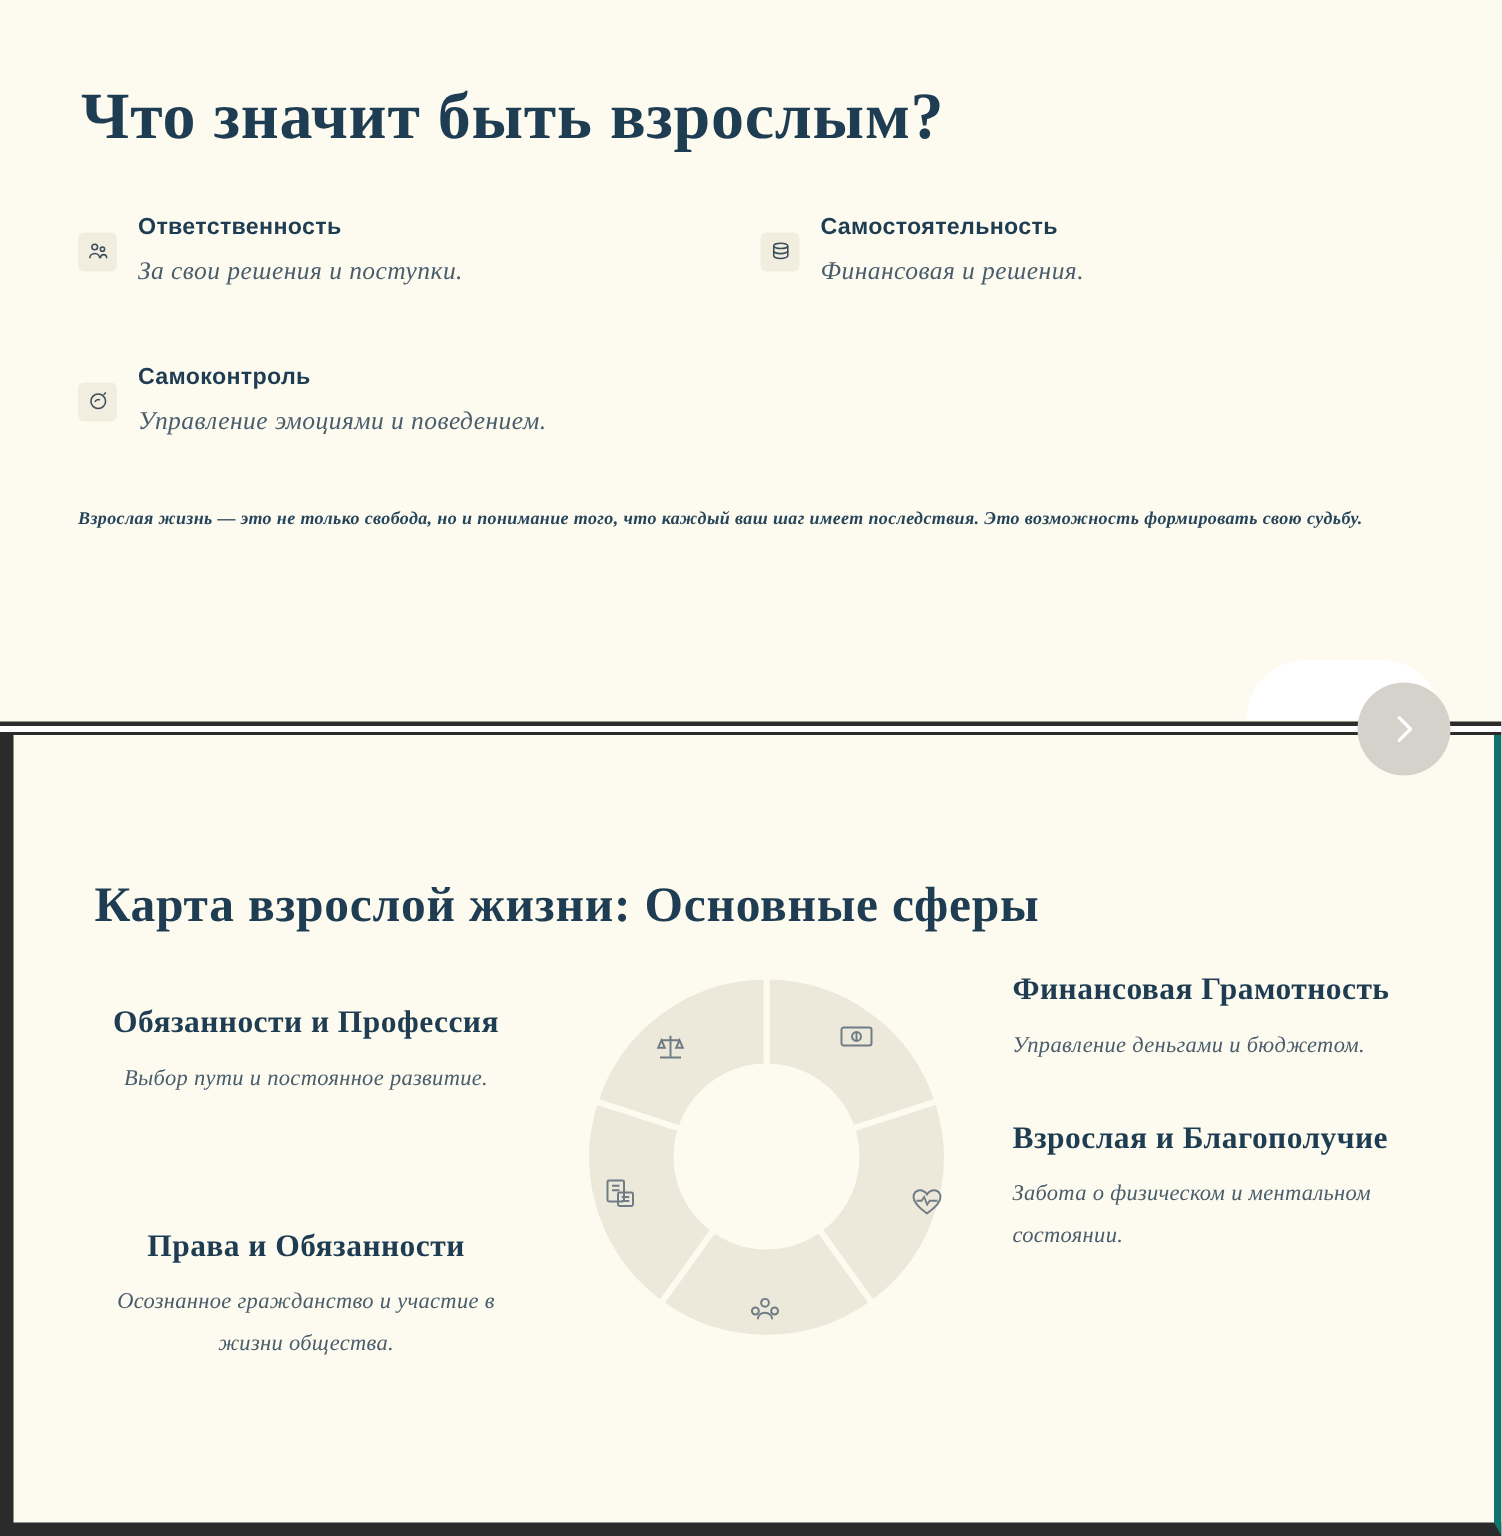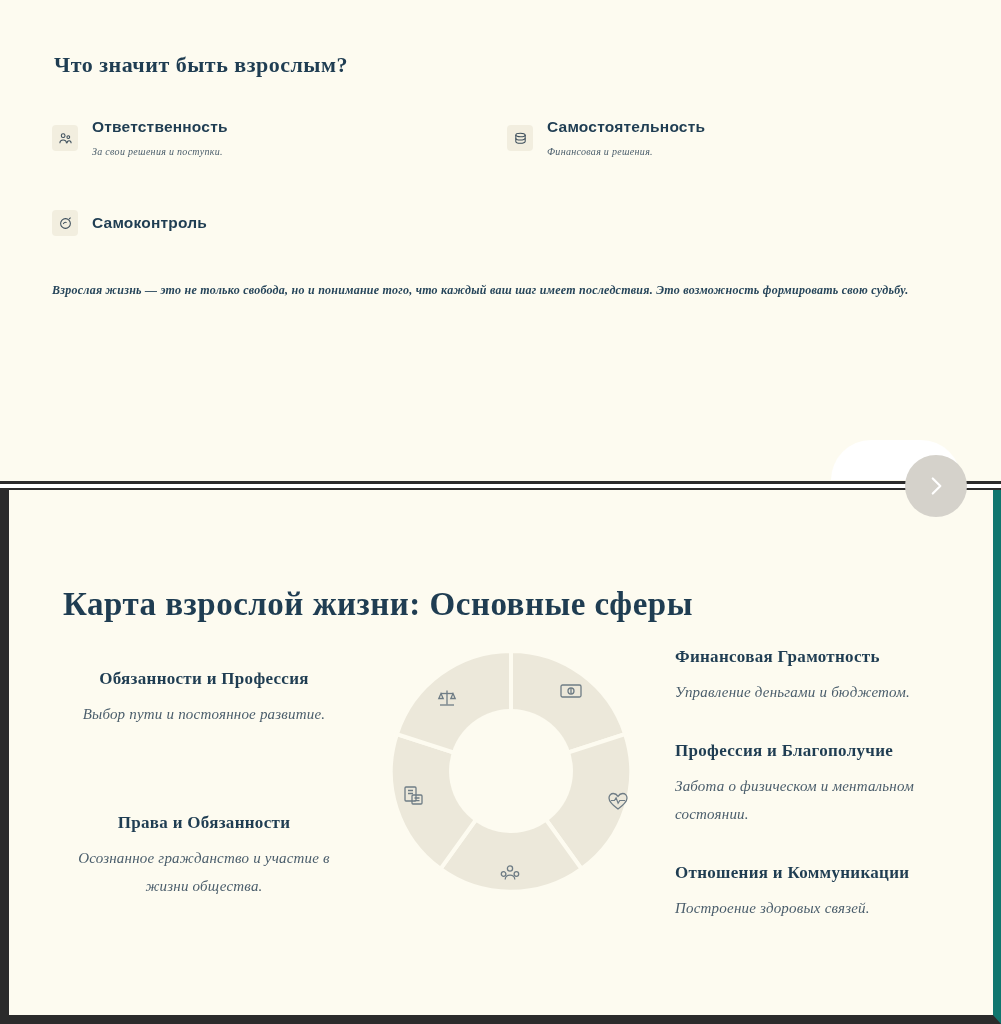--- a/index.html
+++ b/index.html
@@ -22,21 +22,21 @@
     left: 0;
     width: 1001px;
     height: 484px;
     background: #fdfbf0;
     box-sizing: border-box;
     padding: 40px 52px 0 52px;
   }
   .slide-one-title {
     font-family: "Liberation Serif", serif;
     font-weight: bold;
-    font-size: 22px;
+    font-size: 44px;
     color: #1f3d52;
     letter-spacing: 0.5px;
     margin: 12px 0 0 2px;
   }
 
   .feature-grid {
     margin-top: 40px;
     display: grid;
     grid-template-columns: 455px 1fr;
     grid-row-gap: 52px;
@@ -62,21 +62,21 @@
   .feature-title {
     font-family: "Liberation Sans", sans-serif;
     font-size: 15.5px;
     font-weight: bold;
     color: #1f3d52;
     letter-spacing: 0.2px;
   }
   .feature-sub {
     font-family: "Liberation Serif", serif;
     font-style: italic;
-    font-size: 10px;
+    font-size: 17px;
     color: #4a5d6b;
     margin-top: 10px;
     letter-spacing: 0.3px;
   }
 
   .slide-one-note {
     margin-top: 42px;
     max-width: 860px;
     font-family: "Liberation Serif", serif;
     font-style: italic;
@@ -135,21 +135,21 @@
 
   
   .slide-two {
     position: absolute;
     top: 490px;
     left: 0;
     width: 1001px;
     height: 534px;
     background: #fdfbf0;
     border-left: 9px solid #2b2b2b;
-    border-right: 8px solid #0f766e;
+    border-right: 5px solid #0f766e;
     border-bottom: 9px solid #2b2b2b;
     box-sizing: border-box;
   }
   .slide-two-inner {
     position: relative;
     width: 100%;
     height: 100%;
     padding: 0 46px;
     box-sizing: border-box;
   }
@@ -179,21 +179,21 @@
   .col-right {
     position: absolute;
     left: 620px;
     top: -10px;
     width: 300px;
   }
 
   .sphere-title {
     font-family: "Liberation Serif", serif;
     font-weight: bold;
-    font-size: 17px;
+    font-size: 21px;
     color: #1f3d52;
     letter-spacing: 0.3px;
   }
   .sphere-sub {
     font-family: "Liberation Serif", serif;
     font-style: italic;
     font-size: 15px;
     color: #4a5d6b;
     margin-top: 11px;
     line-height: 1.9;
@@ -252,20 +252,21 @@
     <div class="feature">
       <span class="feature-icon">
         <svg width="15" height="15" viewBox="0 0 16 16" fill="none" stroke="#3a4c5a" stroke-width="1.1">
           <circle cx="8" cy="8" r="5.2"></circle>
           <path d="M5.6 8.4c.9-1.4 2.3-2 3.6-1.3"></path>
           <path d="M11.8 3.4l1.6-1.6"></path>
         </svg>
       </span>
       <div class="feature-body">
         <div class="feature-title">Самоконтроль</div>
+        <div class="feature-sub">Управление эмоциями и поведением.</div>
       </div>
     </div>
 
   </div>
 
   <p class="slide-one-note">Взрослая жизнь — это не только свобода, но и понимание того, что каждый ваш шаг имеет последствия. Это возможность формировать свою судьбу.</p>
 
   <div class="blob"></div>
 </section>
 
@@ -346,25 +347,21 @@
           </g>
         </svg>
       </div>
 
       <div class="col-right">
         <div class="right-block">
           <div class="sphere-title">Финансовая Грамотность</div>
           <div class="sphere-sub">Управление деньгами и бюджетом.</div>
         </div>
         <div class="right-block">
-          <div class="sphere-title">Профессия и Благополучие</div>
+          <div class="sphere-title">Взрослая и Благополучие</div>
           <div class="sphere-sub">Забота о физическом и ментальном состоянии.</div>
         </div>
-        <div class="right-block">
-          <div class="sphere-title">Отношения и Коммуникации</div>
-          <div class="sphere-sub">Построение здоровых связей.</div>
-        </div>
       </div>
 
     </div>
 
   </div>
 </section>
 
 </body></html>

